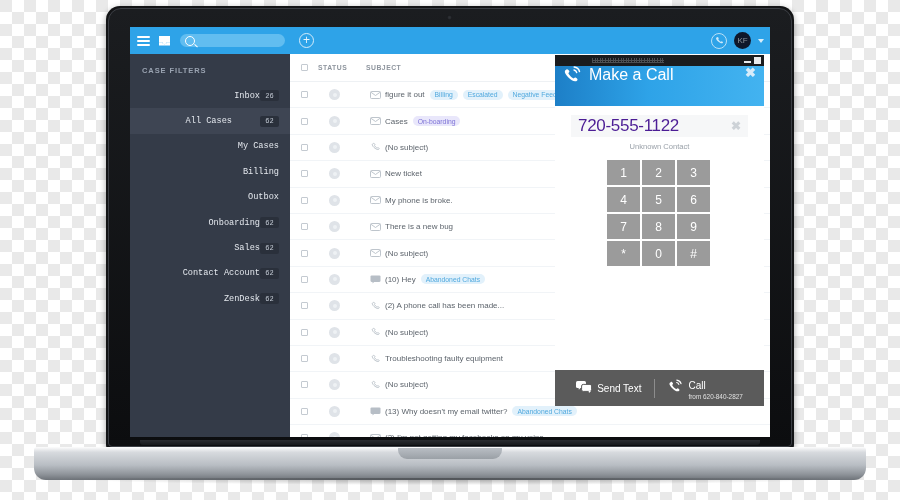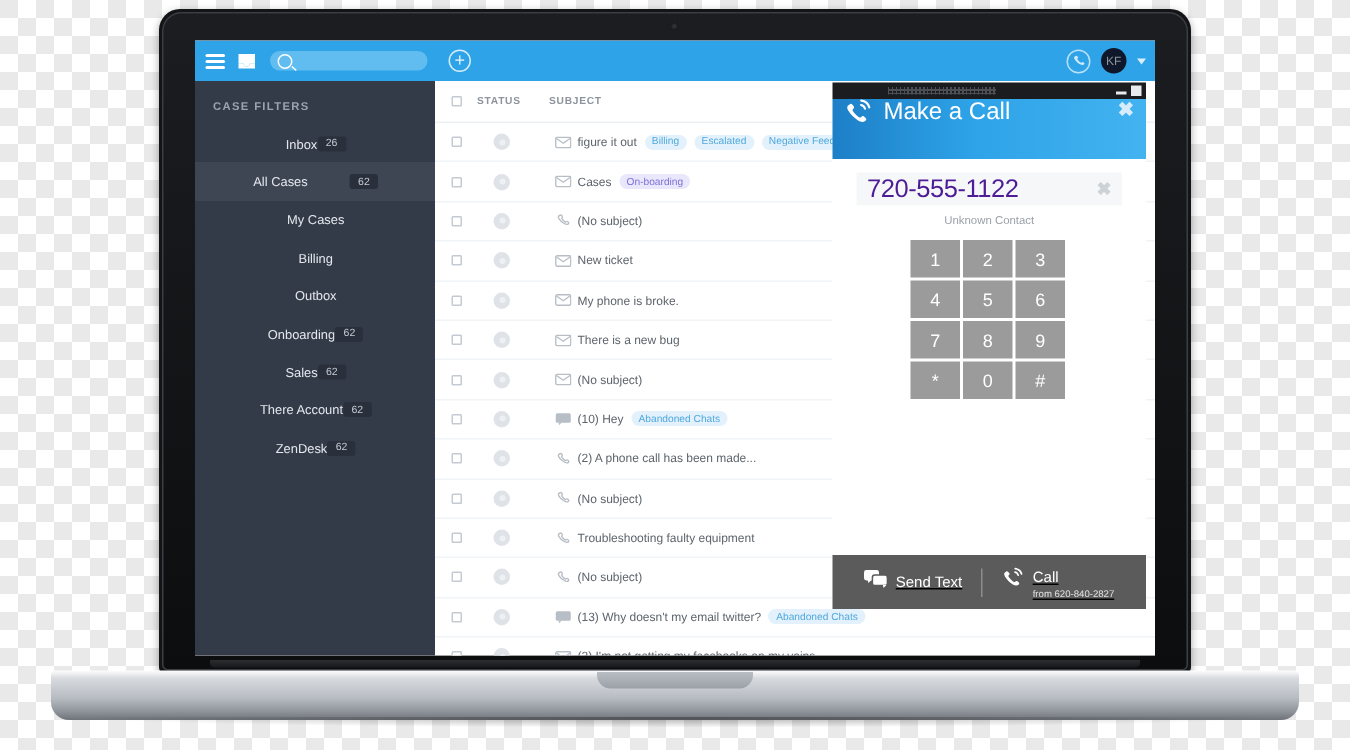--- a/index.html
+++ b/index.html
@@ -75,22 +75,22 @@
   }
   .tb-right{position:absolute;right:6px;top:0;height:27px;display:flex;align-items:center;gap:7px;}
   .phone-circle{width:16px;height:16px;border-radius:50%;border:1.3px solid #b9e0f7;box-sizing:border-box;display:flex;align-items:center;justify-content:center;cursor:pointer;}
   .avatar{width:17px;height:17px;border-radius:50%;background:#0f172a;display:flex;align-items:center;justify-content:center;font-size:8px;color:#8d939a;cursor:pointer;}
   .chev{width:0;height:0;border-left:3.5px solid transparent;border-right:3.5px solid transparent;border-top:4px solid #d8eefb;cursor:pointer;}
 
   
   .sidebar{position:absolute;left:0;top:27px;width:160px;height:383px;background:#343B48;}
   .sb-title{color:#9aa3b1;font-size:7.5px;letter-spacing:.9px;padding:12px 0 0 12px;font-weight:700;}
   .sb-item{
-    height:25.4px;display:flex;align-items:center;justify-content:center;
-    padding:0 11px 0 12px;box-sizing:border-box;cursor:pointer;
+    height:25.4px;display:flex;align-items:center;justify-content:flex-end;
+    padding:0 11px 0 12px;box-sizing:border-box;cursor:pointer;font-family:Liberation Mono, monospace;
   }
   .sb-item .lbl{color:#e4e8ee;font-size:8.6px;}
   .sb-item.active{background:#3E4553;gap:28px;}
   .badge{
     background:#2A303B;color:#c3cad4;font-size:7px;border-radius:2px;
     padding:1.5px 4px;min-width:11px;text-align:center;
   }
   .sb-list{margin-top:8px;}
 
   
@@ -145,21 +145,21 @@
   }
   .numfield .num{color:#4c1d95;font-size:17px;letter-spacing:-.3px;}
   .numfield .clear{color:#cdd2d7;font-size:12px;font-weight:700;cursor:pointer;}
   .contact{text-align:center;color:#9aa1a9;font-size:7.6px;margin-top:5px;}
   .keypad{width:105px;margin:9px auto 0;display:grid;grid-template-columns:repeat(3,33px);gap:2px;}
   .key{
     height:25px;background:#9b9b9b;color:#fff;font-size:12px;display:flex;
     align-items:center;justify-content:center;cursor:pointer;
   }
   .dlg-foot{
-    height:36px;background:#5b5b5b;display:flex;align-items:center;justify-content:center;gap:0;text-decoration:underline;
+    height:36px;background:#5b5b5b;display:flex;align-items:center;justify-content:center;gap:0;
   }
   .foot-btn{display:flex;align-items:center;gap:5px;color:#fff;cursor:pointer;padding:0 13px;}
   .foot-btn .ftxt{font-size:10px;}
   .foot-sep{width:1px;height:19px;background:#8d8d8d;}
   .callsub{font-size:6.4px;color:#e0e0e0;display:block;margin-top:1px;}
   .callstack{line-height:1.05;}
 </style>
 </head>
 <body>
 
@@ -226,21 +226,21 @@
         </div>
         <div class="sb-item">
           <span class="lbl">Onboarding</span>
           <span class="badge">62</span>
         </div>
         <div class="sb-item">
           <span class="lbl">Sales</span>
           <span class="badge">62</span>
         </div>
         <div class="sb-item">
-          <span class="lbl">There Account</span>
+          <span class="lbl">Contact Account</span>
           <span class="badge">62</span>
         </div>
         <div class="sb-item">
           <span class="lbl">ZenDesk</span>
           <span class="badge">62</span>
         </div>
       </div>
     </div>
 
     <div class="listwrap">

